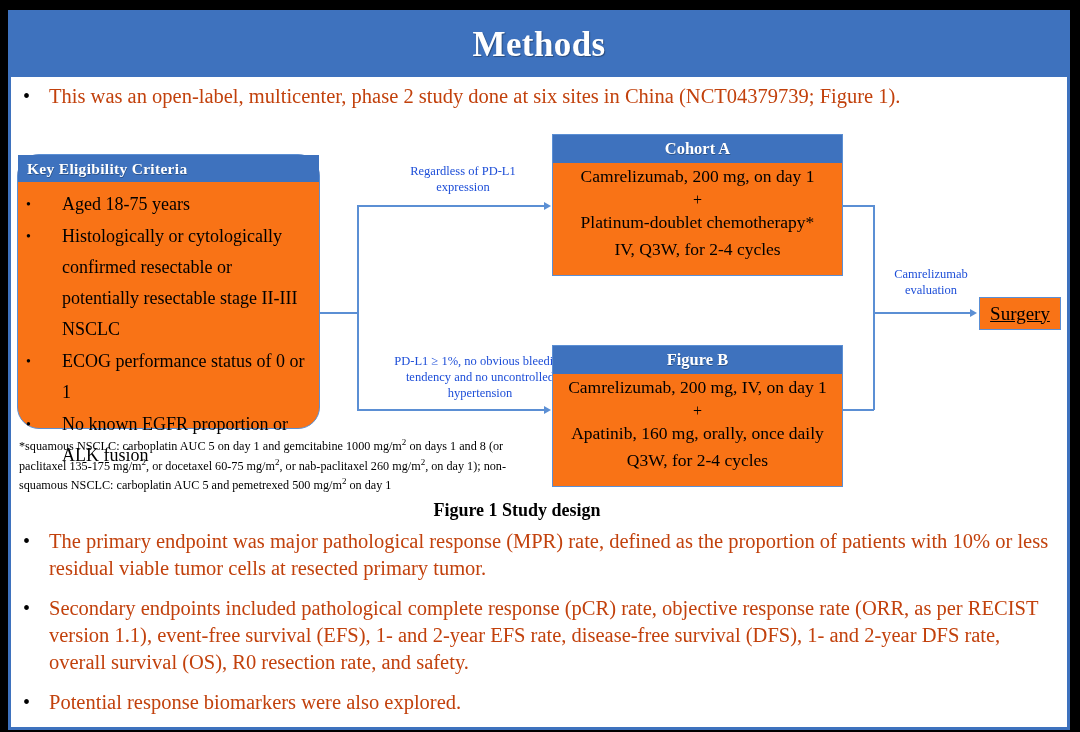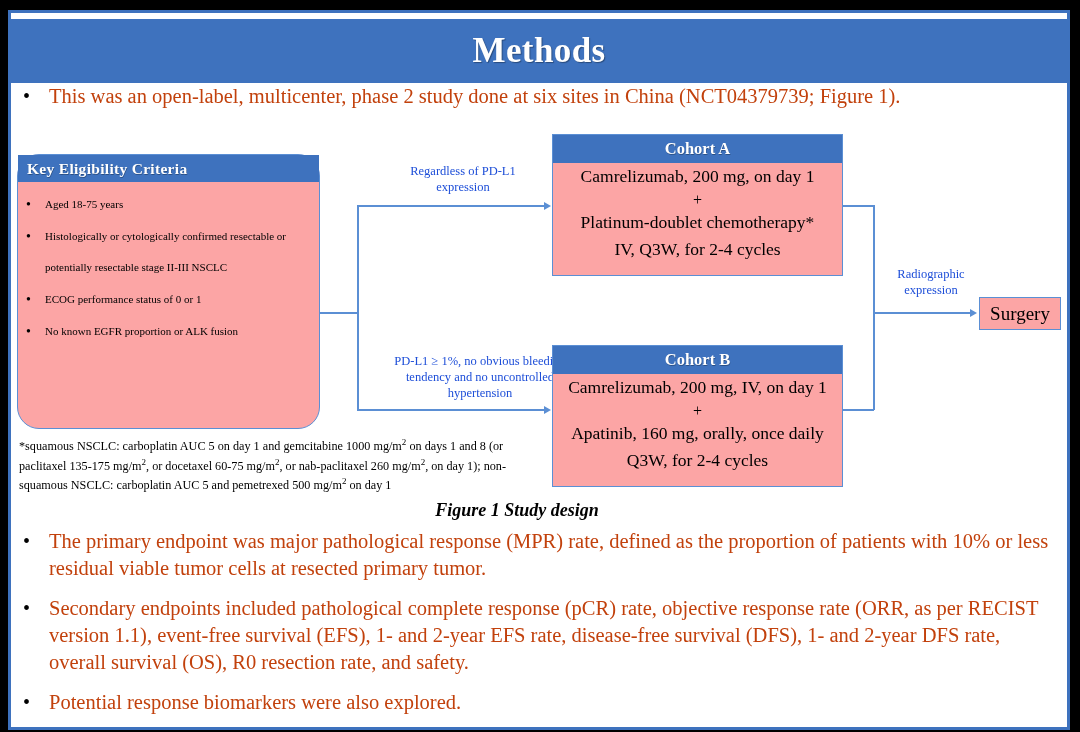--- a/index.html
+++ b/index.html
@@ -24,21 +24,21 @@
     background: #ffffff;
     border: 3px solid #3E72BE;
     box-sizing: border-box;
     overflow: hidden;
   }
 
   
   #title-bar {
     position: absolute;
     left: 0;
-    top: 6px;
+    top: 0;
     width: 100%;
     height: 64px;
     background: #3E72BE;
     display: flex;
     align-items: center;
     justify-content: center;
   }
   #title-text {
     color: #ffffff;
     font-size: 35px;
@@ -88,21 +88,21 @@
     left: 0;
     top: 105px;
     width: 1056px;
     height: 400px;
   }
 
   .fig-box {
     position: absolute;
     box-sizing: border-box;
     border: 1.5px solid #5B8FD4;
-    background: #fca5a5;
+    background: #f97316;
   }
   .fig-box-header {
     background: #3E72BE;
     color: #ffffff;
     font-size: 16.5px;
     font-weight: bold;
     text-align: center;
     line-height: 28px;
     height: 28px;
     text-shadow: .5px .5px .5px rgba(0,0,0,.3);
@@ -133,22 +133,23 @@
     margin-bottom: 1px;
   }
   #criteria-list .crit-dot {
     flex: 0 0 auto;
     width: 19px;
     font-size: 14px;
     line-height: 31px;
   }
   #criteria-list .crit-text {
     flex: 1 1 auto;
-    font-size: 11px;
+    font-size: 18px;
     line-height: 31px;
+    margin-left: 17px;
   }
 
   
   #footnote {
     position: absolute;
     left: 8px;
     top: 317px;
     width: 530px;
     font-size: 12.2px;
     line-height: 15.5px;
@@ -171,21 +172,21 @@
   
   #surgery-box {
     left: 968px;
     top: 179px;
     width: 82px;
     height: 33px;
     display: flex;
     align-items: center;
     justify-content: center;
   }
-  #surgery-label { font-size: 19px; color: #000; }
+  #surgery-label { font-size: 19px; color: #000; text-decoration: underline; }
 
   
   .conn-label {
     position: absolute;
     font-size: 12.5px;
     line-height: 16px;
     text-align: center;
     color: #1d4ed8;
   }
   #label-pdl1-any { left: 372px; top: 45px; width: 160px; }
@@ -210,21 +211,20 @@
   
   #figure-caption {
     position: absolute;
     left: 0;
     top: 487px;
     width: 1012px;
     text-align: center;
     font-size: 18px;
     font-weight: bold;
     color: #000;
-    font-style: italic;
   }
 </style>
 </head>
 <body>
 
 <div id="slide">
 
   <div id="title-bar">
     <span id="title-text">Methods</span>
   </div>
@@ -277,36 +277,36 @@
       <div class="fig-box-header">Cohort A</div>
       <div class="cohort-body">
         <div>Camrelizumab, 200 mg, on day 1</div>
         <div class="plus">+</div>
         <div>Platinum-doublet chemotherapy*</div>
         <div>IV, Q3W, for 2-4 cycles</div>
       </div>
     </div>
 
     <div class="fig-box" id="cohort-b-box">
-      <div class="fig-box-header">Cohort B</div>
+      <div class="fig-box-header">Figure B</div>
       <div class="cohort-body">
         <div>Camrelizumab, 200 mg, IV, on day 1</div>
         <div class="plus">+</div>
         <div>Apatinib, 160 mg, orally, once daily</div>
         <div>Q3W, for 2-4 cycles</div>
       </div>
     </div>
 
     <div class="conn conn-h" style="left:832px; top:87px; width:31px;"></div>
     <div class="conn conn-h" style="left:832px; top:291px; width:31px;"></div>
     <div class="conn conn-v" style="left:862px; top:87px; height:205px;"></div>
     <div class="conn conn-h" style="left:862px; top:194px; width:98px;"></div>
     <div class="arrow-r" style="left:959px; top:190.5px;"></div>
 
-    <div class="conn-label" id="label-radiographic">Radiographic expression</div>
+    <div class="conn-label" id="label-radiographic">Camrelizumab evaluation</div>
 
     <div class="fig-box" id="surgery-box">
       <span id="surgery-label">Surgery</span>
     </div>
 
   </div>
 
   <div id="figure-caption">Figure 1 Study design</div>
 
   <div id="endpoint-bullets">

